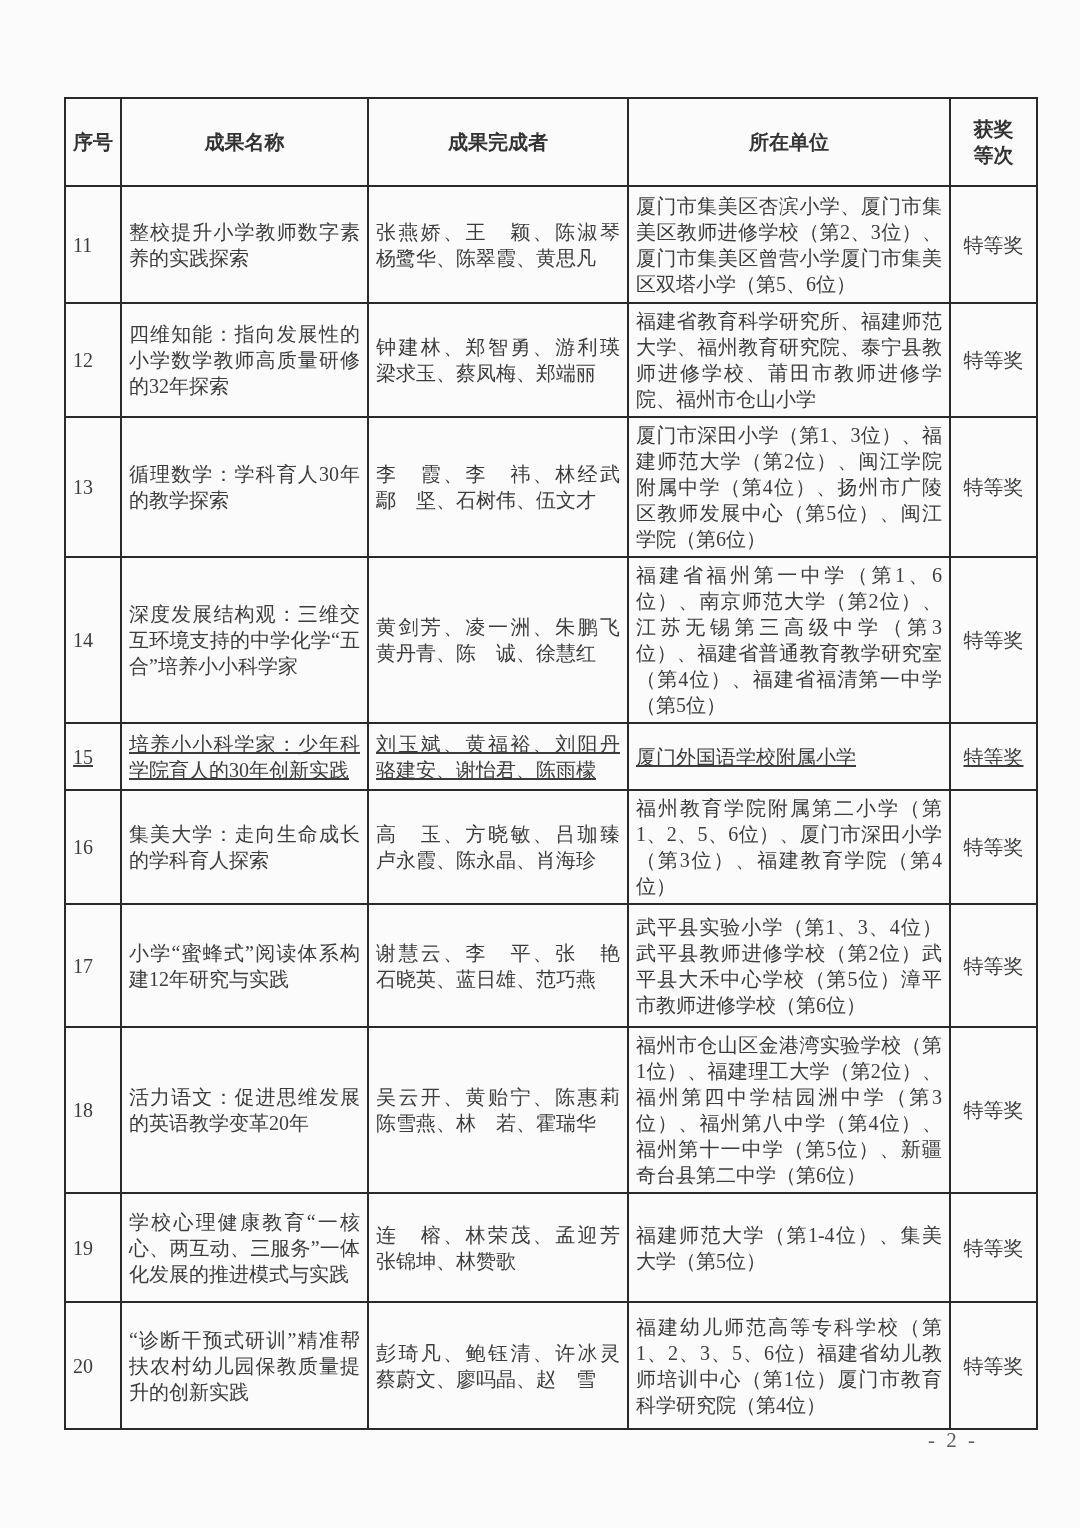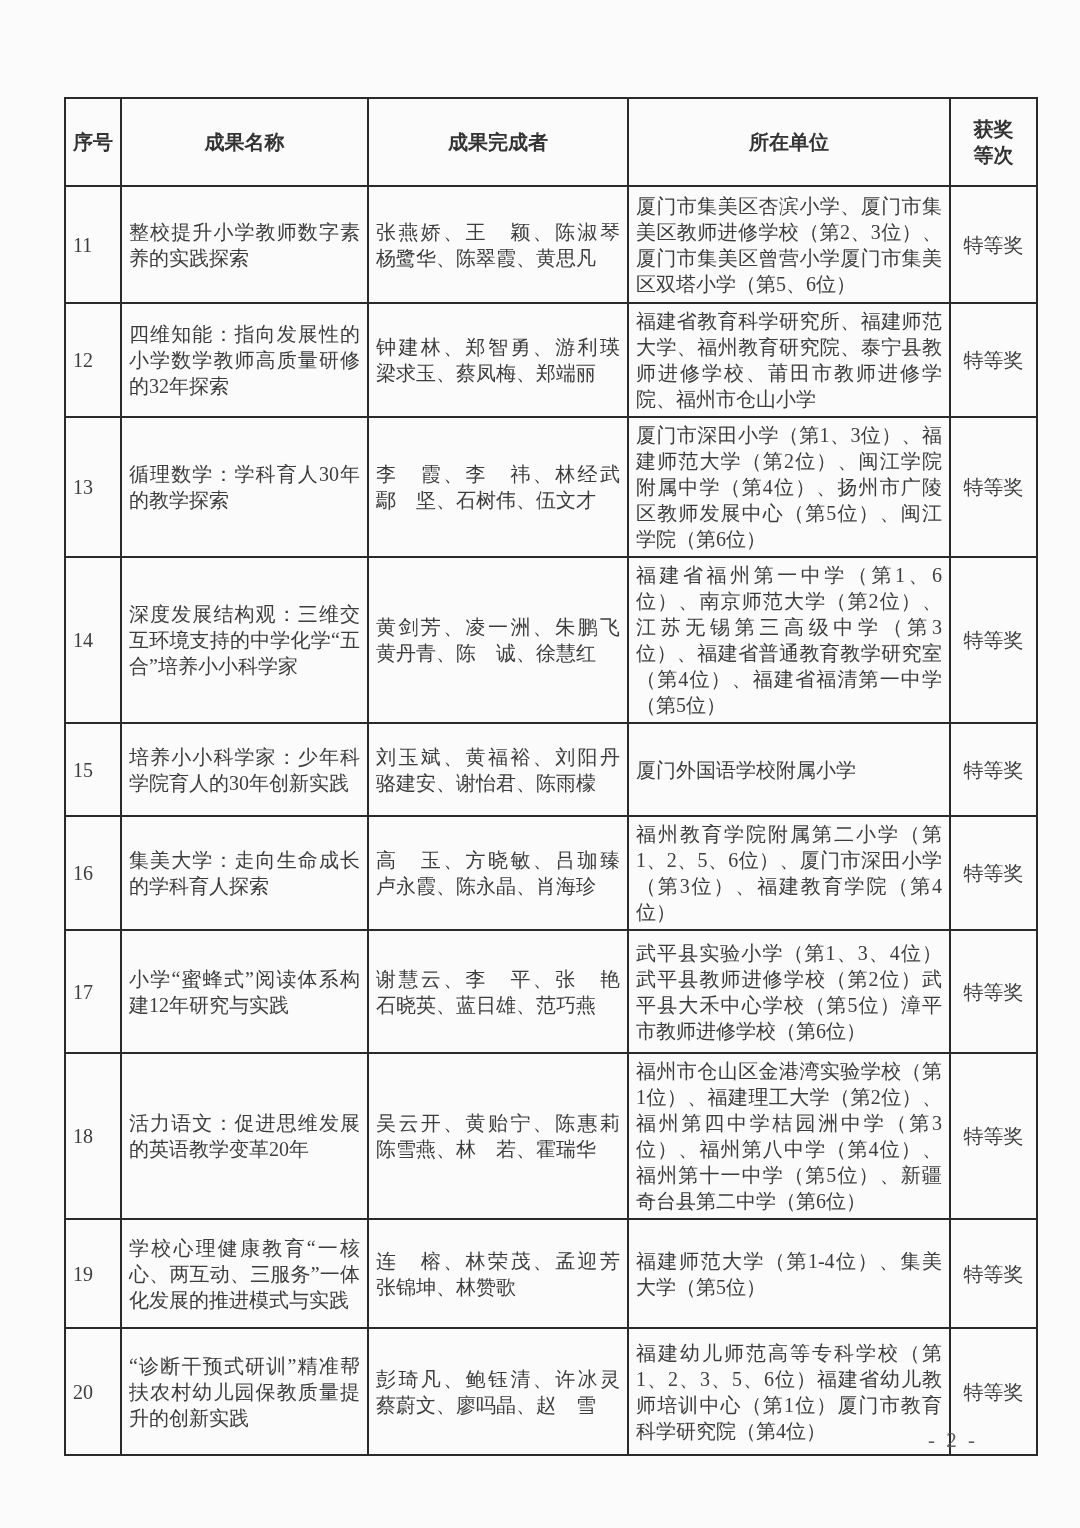--- a/index.html
+++ b/index.html
@@ -111,21 +111,21 @@
         <td class="c-no">14</td>
         <td class="c-name">深度发展结构观：三维交互环境支持的中学化学“五合”培养小小科学家</td>
         <td class="c-authors">
           <div class="author-line first">黄剑芳、凌一洲、朱鹏飞</div>
           <div class="author-line">黄丹青、陈　诚、徐慧红</div>
         </td>
         <td class="c-units">福建省福州第一中学（第1、6位）、南京师范大学（第2位）、江苏无锡第三高级中学（第3位）、福建省普通教育教学研究室（第4位）、福建省福清第一中学（第5位）</td>
         <td class="c-award">特等奖</td>
       </tr>
 
-      <tr style="height:93px;">
+      <tr style="height:67px;text-decoration:underline;">
         <td class="c-no">15</td>
         <td class="c-name">培养小小科学家：少年科学院育人的30年创新实践</td>
         <td class="c-authors">
           <div class="author-line first">刘玉斌、黄福裕、刘阳丹</div>
           <div class="author-line">骆建安、谢怡君、陈雨檬</div>
         </td>
         <td class="c-units">厦门外国语学校附属小学</td>
         <td class="c-award">特等奖</td>
       </tr>
 

